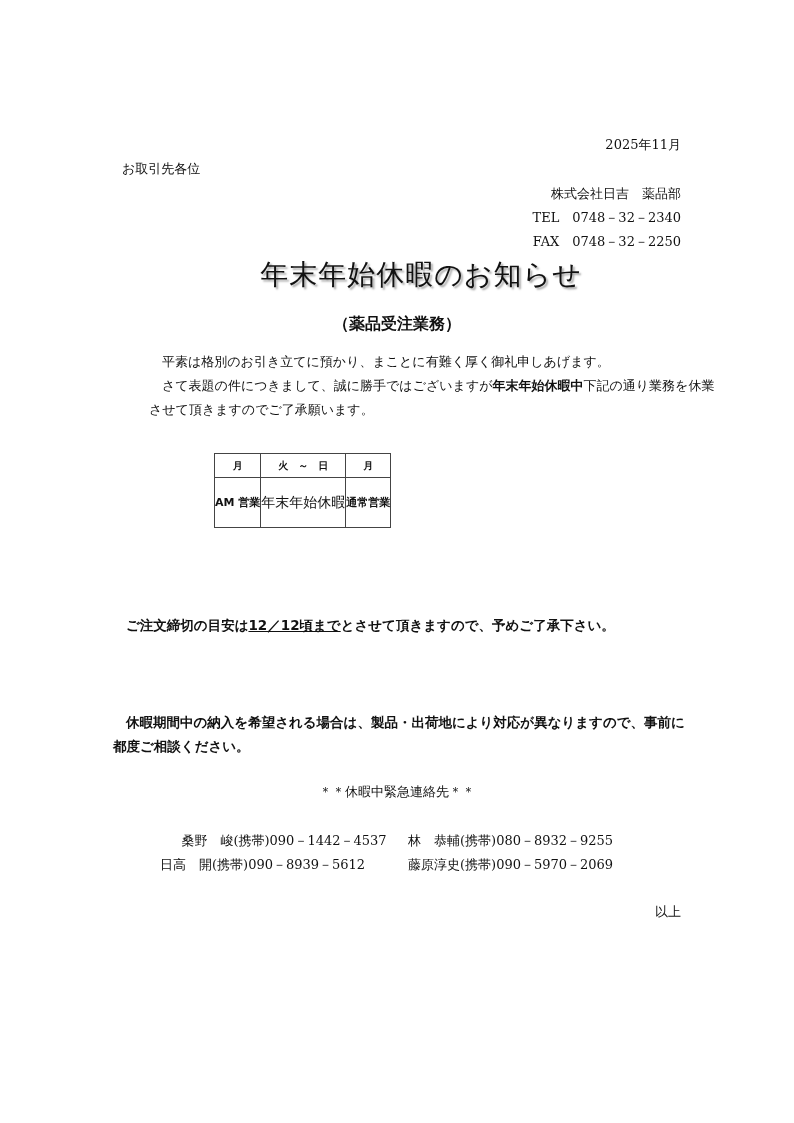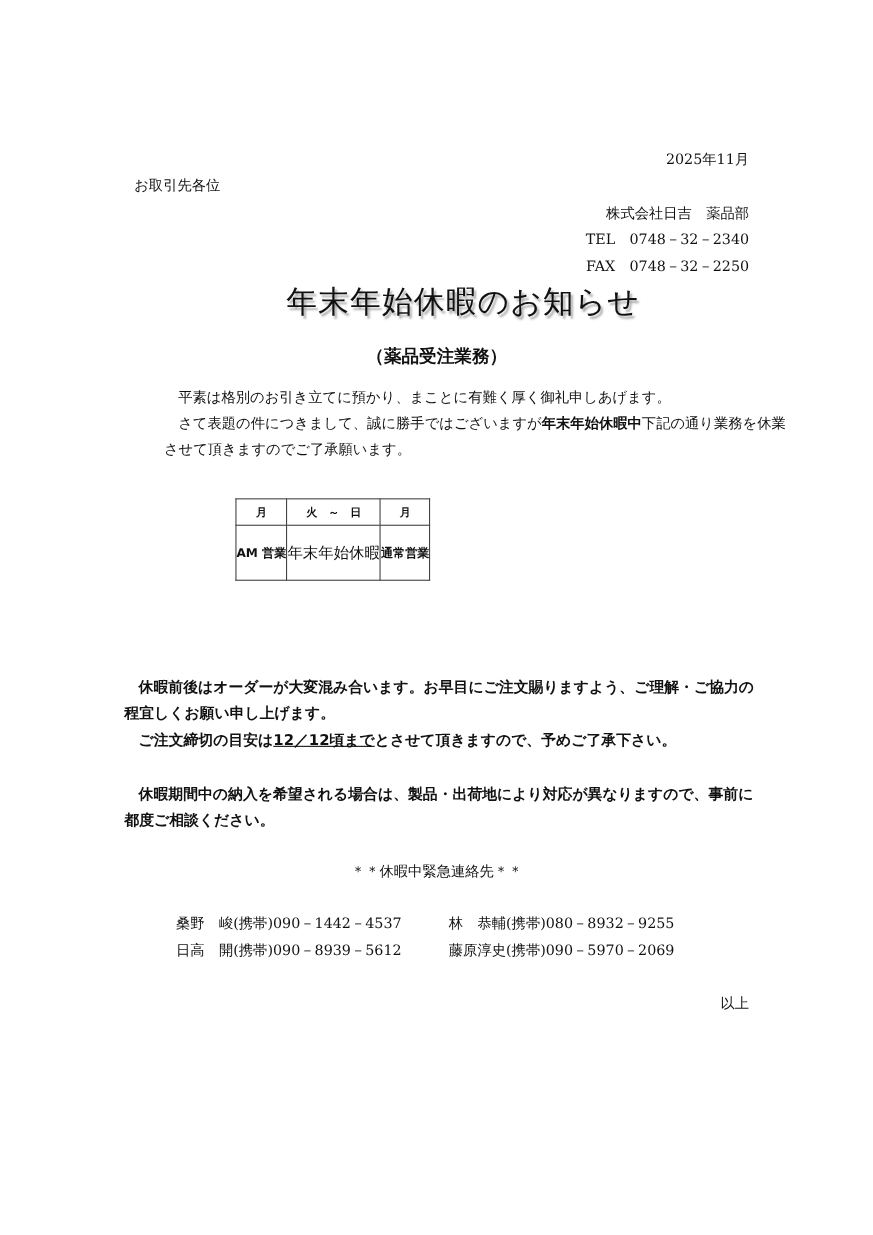--- a/index.html
+++ b/index.html
@@ -29,21 +29,21 @@
   .r3 td { height:49px; font-size:11px; font-weight:bold; font-family:"DejaVu Sans","Liberation Sans",sans-serif; }
   .r3 td.mid { font-size:14px; font-weight:normal;margin-left:36px; }
   .c1 { width:91px; } .c2 { width:179px; } .c3 { width:94px; }
   .notice { left:113px; width:575px; font-size:13.5px; font-weight:bold; line-height:24px; white-space:normal;
             font-family:"DejaVu Sans","Liberation Sans",sans-serif; }
   .n1 { top:613px; }
   .n2 { top:710px; }
   .u { text-decoration:underline; }
   .emer { top:783px; left:0; width:794px; text-align:center; font-size:13px; }
   .contacts { left:160px; font-size:13px; line-height:24px; }
-  .c-row1 { top:829px; }
+  .c-row1 { top:829px;text-align:center; }
   .c-row2 { top:853px; }
   .contact { display:inline-block; }
   .cA { width:248px; }
   .end { top:903px; right:113px; font-size:13px; }
 </style>
 </head>
 <body>
 
 <div class="abs serif right date">2025年11月</div>
 <div class="abs serif addressee">お取引先各位</div>
@@ -68,21 +68,20 @@
   </tr>
   <tr class="r3">
     <td>AM 営業</td>
     <td class="mid">年末年始休暇</td>
     <td>通常営業</td>
   </tr>
 </tbody>
   </table>
 
 <div class="abs notice n1">
-  <div class="indent">休暇前後はオーダーが大変混み合います。お早目にご注文賜りますよう、ご理解・ご協力の程宜しくお願い申し上げます。</div>
   <div class="indent"><span>ご注文締切の目安は</span><span class="u">12／12頃まで</span><span>とさせて頂きますので、予めご了承下さい。</span></div>
 </div>
 
 <div class="abs notice n2 indent">休暇期間中の納入を希望される場合は、製品・出荷地により対応が異なりますので、事前に都度ご相談ください。</div>
 
 <div class="abs serif emer">＊＊休暇中緊急連絡先＊＊</div>
 
 <div class="abs contacts c-row1">
   <span class="contact cA"><span>桑野　峻</span><span>(携帯)</span><span>090－1442－4537</span></span><span class="contact"><span>林　恭輔</span><span>(携帯)</span><span>080－8932－9255</span></span>
 </div>

